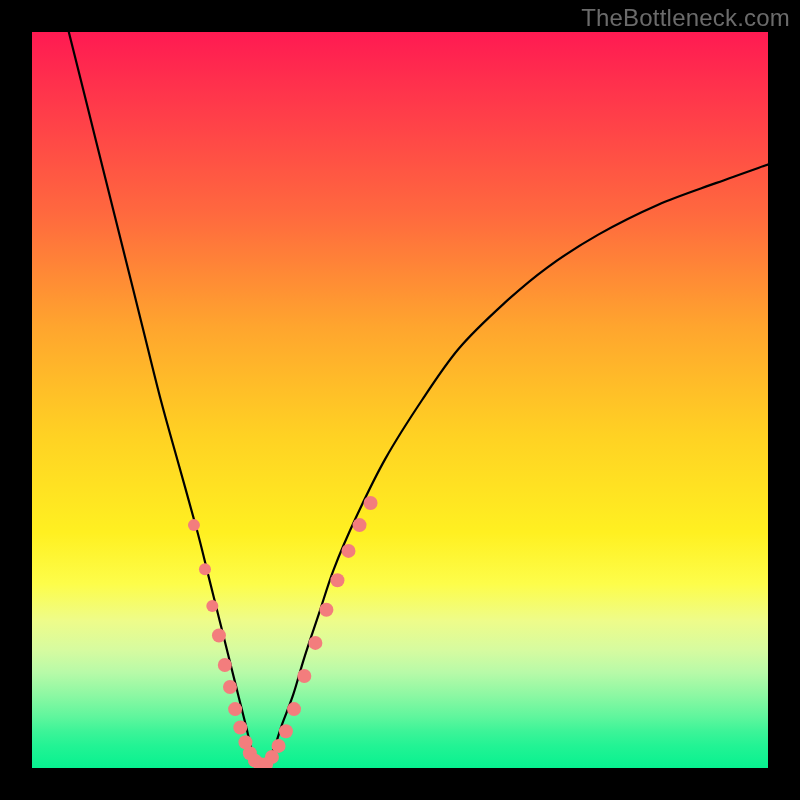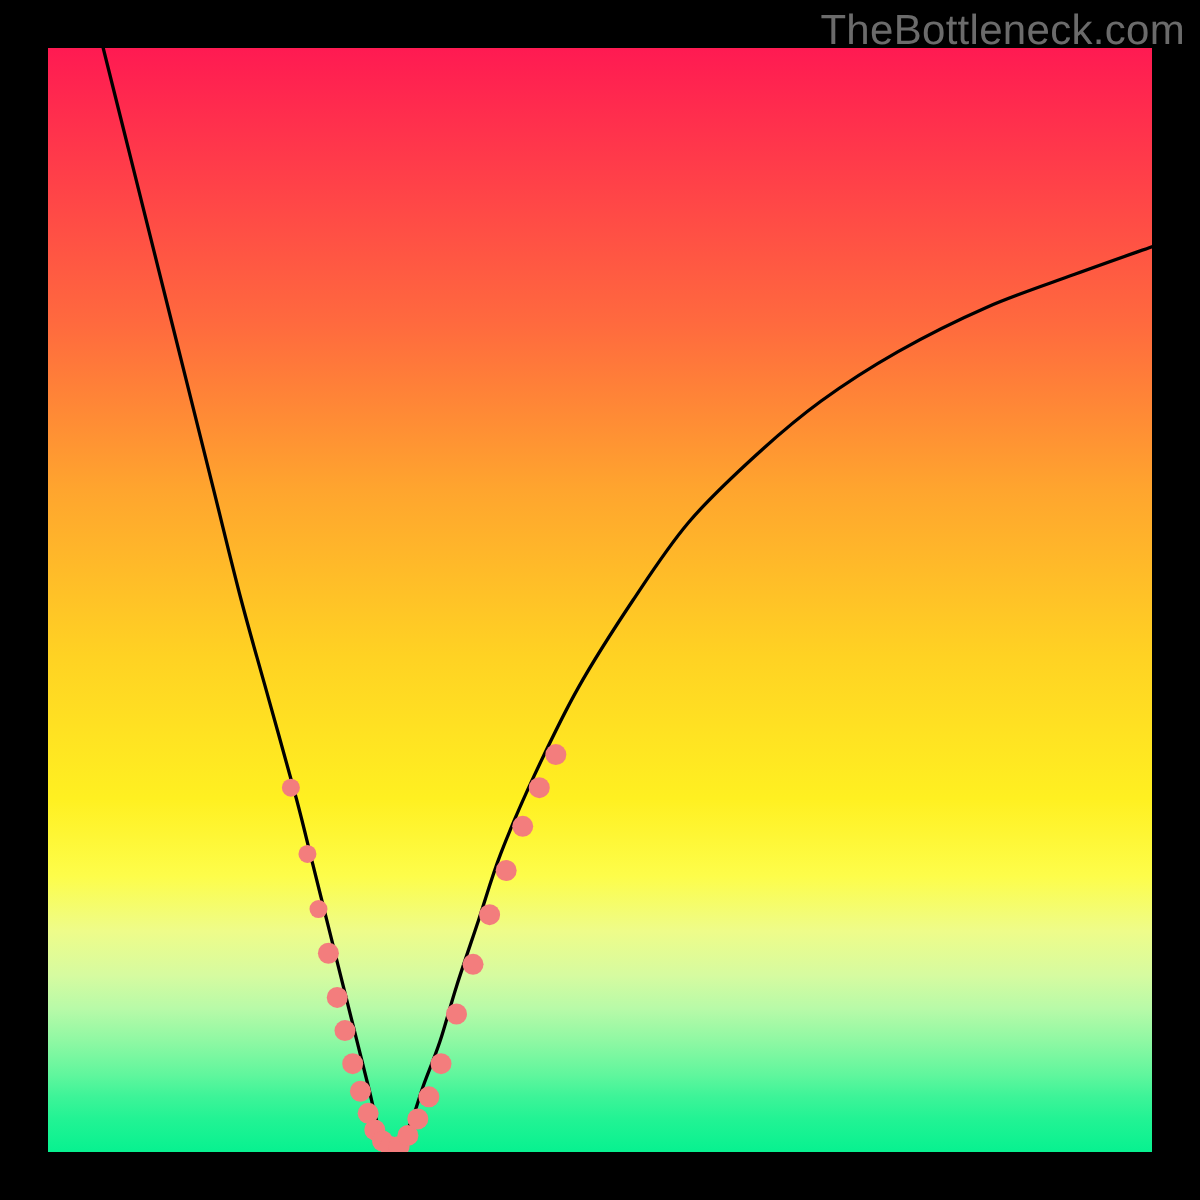--- a/index.html
+++ b/index.html
@@ -56,21 +56,21 @@
     left: 0;
     top: 0;
     width: 100%;
     height: 100%;
   }
   .watermark {
     position: absolute;
     top: 4px;
     right: 10px;
     color: #6b6b6b;
-    font-size: 28px;
+    font-size: 24px;
     font-weight: 400;
     letter-spacing: 0.2px;
   }
 </style>
 </head>
 <body>
 
 <div class="canvas">
   <div class="watermark">TheBottleneck.com</div>
   <div class="plot-area">

